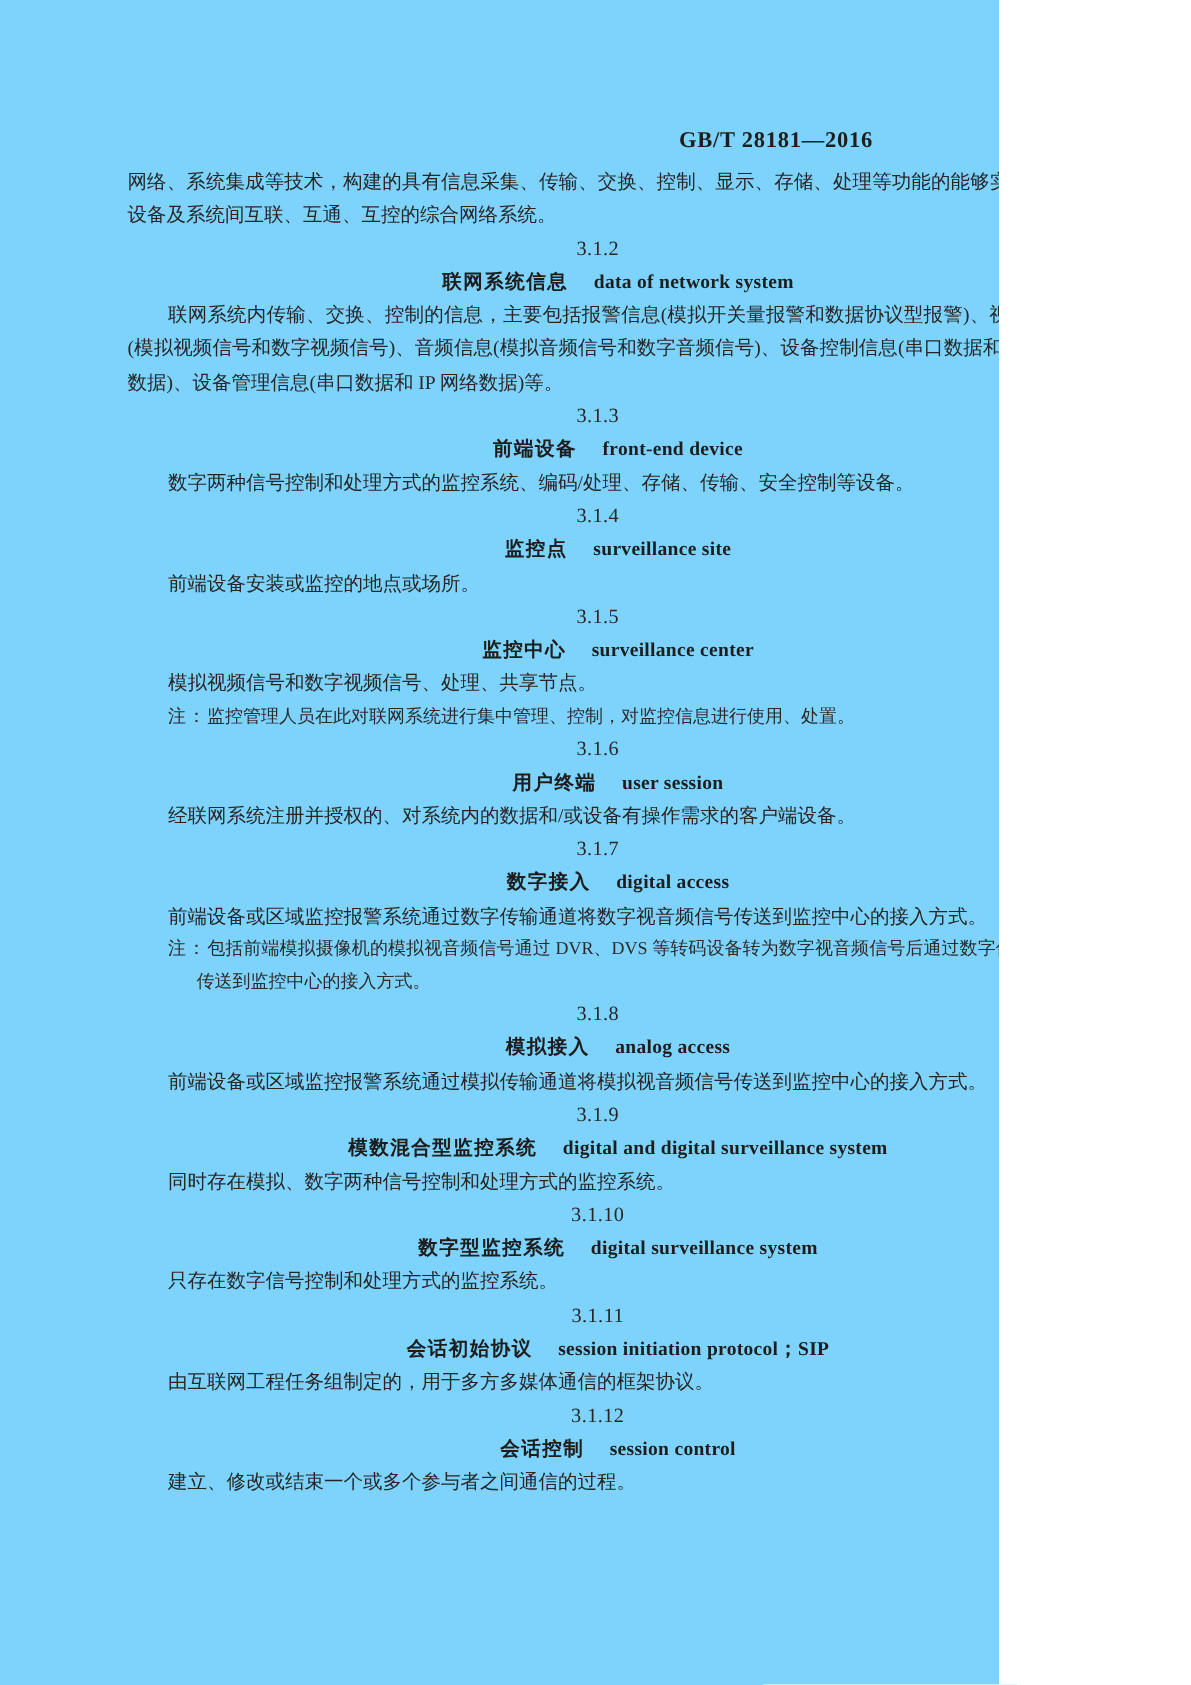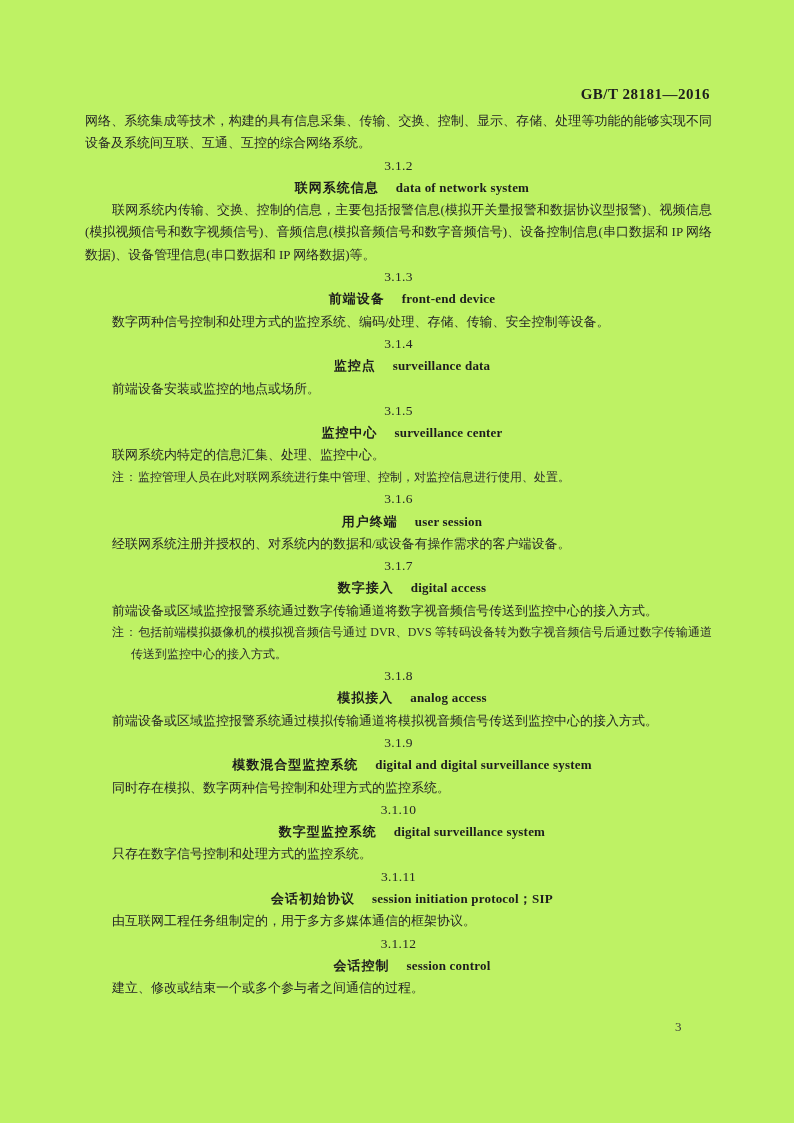--- a/index.html
+++ b/index.html
@@ -1,21 +1,21 @@
 <!DOCTYPE html>
 <html><head>
 <meta charset="utf-8">
 <style>
   * { margin: 0; padding: 0; box-sizing: border-box; }
   html, body { background: #ffffff; }
   .page {
     position: relative;
-    width: 794px;
+    width: 666px;
     height: 1123px;
-    background: #bef264;
+    background: #7dd3fc;
     font-family: "Liberation Serif", "DejaVu Serif", serif;
     color: #232323;
     overflow: hidden;
   }
   .doc-header {
     position: absolute;
     top: 86px;
     right: 84px;
     font-size: 15px;
     font-weight: bold;
@@ -77,25 +77,25 @@
 
   <div class="content" id="content">
       <div class="para para-cont">网络、系统集成等技术，构建的具有信息采集、传输、交换、控制、显示、存储、处理等功能的能够实现不同设备及系统间互联、互通、互控的综合网络系统。</div>
       <div class="clause">3.1.2</div>
       <div class="term"><span class="term-zh">联网系统信息</span><span class="term-en">data of network system</span></div>
       <div class="para">联网系统内传输、交换、控制的信息，主要包括报警信息(模拟开关量报警和数据协议型报警)、视频信息(模拟视频信号和数字视频信号)、音频信息(模拟音频信号和数字音频信号)、设备控制信息(串口数据和 IP 网络数据)、设备管理信息(串口数据和 IP 网络数据)等。</div>
       <div class="clause">3.1.3</div>
       <div class="term"><span class="term-zh">前端设备</span><span class="term-en">front-end device</span></div>
       <div class="para">数字两种信号控制和处理方式的监控系统、编码/处理、存储、传输、安全控制等设备。</div>
       <div class="clause">3.1.4</div>
-      <div class="term"><span class="term-zh">监控点</span><span class="term-en">surveillance data</span></div>
+      <div class="term"><span class="term-zh">监控点</span><span class="term-en">surveillance site</span></div>
       <div class="para">前端设备安装或监控的地点或场所。</div>
       <div class="clause">3.1.5</div>
       <div class="term"><span class="term-zh">监控中心</span><span class="term-en">surveillance center</span></div>
-      <div class="para">联网系统内特定的信息汇集、处理、监控中心。</div>
+      <div class="para">模拟视频信号和数字视频信号、处理、共享节点。</div>
       <div class="note"><span class="note-label">注：</span><span class="note-text">监控管理人员在此对联网系统进行集中管理、控制，对监控信息进行使用、处置。</span></div>
       <div class="clause">3.1.6</div>
       <div class="term"><span class="term-zh">用户终端</span><span class="term-en">user session</span></div>
       <div class="para">经联网系统注册并授权的、对系统内的数据和/或设备有操作需求的客户端设备。</div>
       <div class="clause">3.1.7</div>
       <div class="term"><span class="term-zh">数字接入</span><span class="term-en">digital access</span></div>
       <div class="para">前端设备或区域监控报警系统通过数字传输通道将数字视音频信号传送到监控中心的接入方式。</div>
       <div class="note"><span class="note-label">注：</span><span class="note-text">包括前端模拟摄像机的模拟视音频信号通过 DVR、DVS 等转码设备转为数字视音频信号后通过数字传输通道传送到监控中心的接入方式。</span></div>
       <div class="clause">3.1.8</div>
       <div class="term"><span class="term-zh">模拟接入</span><span class="term-en">analog access</span></div>

